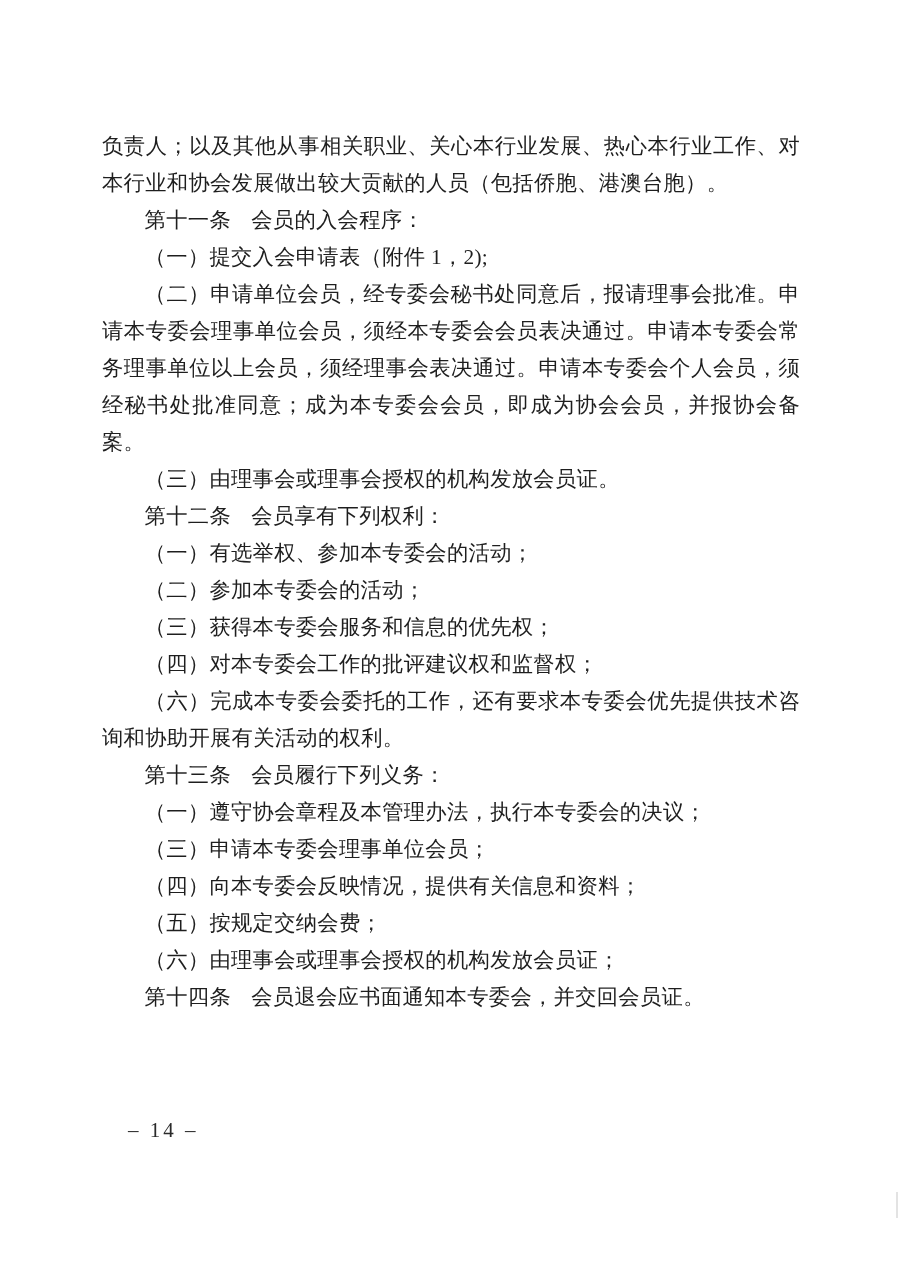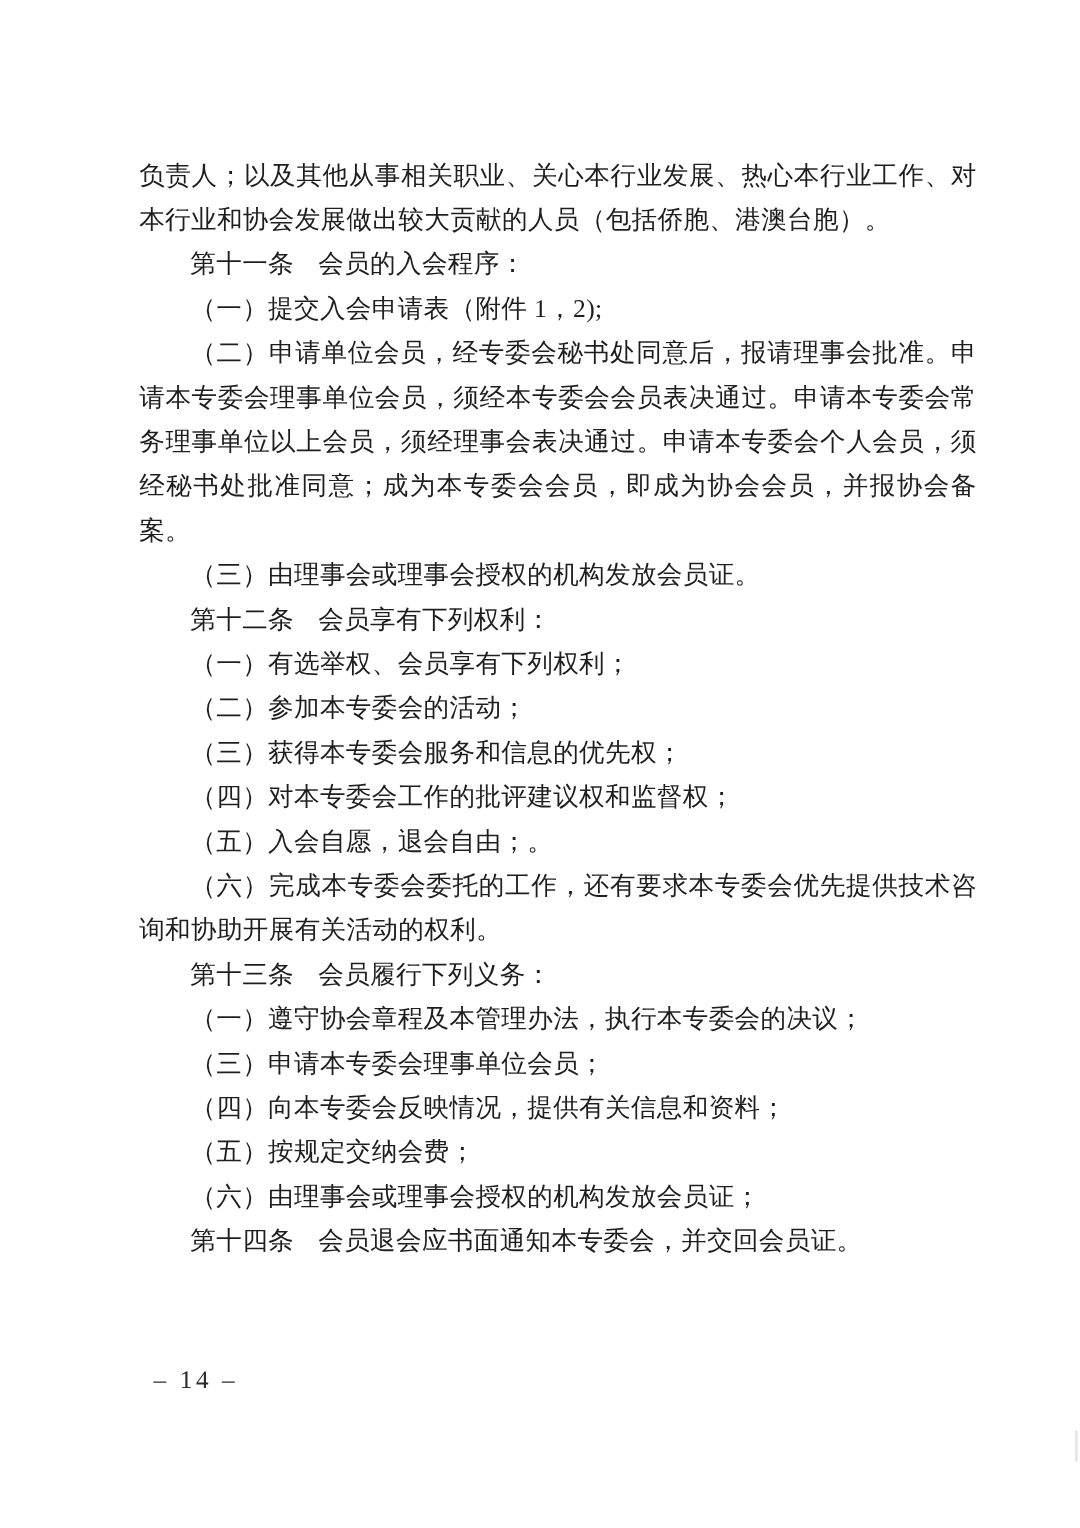--- a/index.html
+++ b/index.html
@@ -10,21 +10,21 @@
     width: 900px;
     height: 1273px;
     background: #ffffff;
     position: relative;
     overflow: hidden;
     font-family: "Liberation Serif", "DejaVu Serif", serif;
     color: #1e1e1e;
   }
   .textblock {
     position: absolute;
-    left: 116px;
+    left: 102px;
     top: 128px;
     width: 698px;
   }
   .textblock p {
     margin: 0;
     font-size: 21.3px;
     line-height: 37px;
     text-align: justify;
     text-justify: inter-ideograph;
     letter-spacing: 0.3px;
@@ -36,21 +36,20 @@
     font-weight: 400;
     margin-right: 0.95em;
   }
   .footer {
     position: absolute;
     left: 128px;
     top: 1118px;
     font-size: 21px;
     letter-spacing: 3px;
     color: #2a2a2a;
-    margin-top: 20px;
   }
   .scan-artifact {
     position: absolute;
     right: 2px;
     top: 1192px;
     width: 2px;
     height: 26px;
     background: #e3e3e3;
   }
 </style>
@@ -62,25 +61,24 @@
   <p>负责人；以及其他从事相关职业、关心本行业发展、热心本行业工作、对本行业和协会发展做出较大贡献的人员（包括侨胞、港澳台胞）。</p>
 
   <p class="indent"><span class="artnum">第十一条</span><span>会员的入会程序：</span></p>
 
   <p class="indent">（一）提交入会申请表（附件 1，2);</p>
   <p class="indent">（二）申请单位会员，经专委会秘书处同意后，报请理事会批准。申请本专委会理事单位会员，须经本专委会会员表决通过。申请本专委会常务理事单位以上会员，须经理事会表决通过。申请本专委会个人会员，须经秘书处批准同意；成为本专委会会员，即成为协会会员，并报协会备案。</p>
   <p class="indent">（三）由理事会或理事会授权的机构发放会员证。</p>
 
   <p class="indent"><span class="artnum">第十二条</span><span>会员享有下列权利：</span></p>
 
-  <p class="indent">（一）有选举权、会员享有下列权利；</p>
+  <p class="indent">（一）有选举权、参加本专委会的活动；</p>
   <p class="indent">（二）参加本专委会的活动；</p>
   <p class="indent">（三）获得本专委会服务和信息的优先权；</p>
   <p class="indent">（四）对本专委会工作的批评建议权和监督权；</p>
-  <p class="indent">（五）入会自愿，退会自由；。</p>
   <p class="indent">（六）完成本专委会委托的工作，还有要求本专委会优先提供技术咨询和协助开展有关活动的权利。</p>
 
   <p class="indent"><span class="artnum">第十三条</span><span>会员履行下列义务：</span></p>
 
   <p class="indent">（一）遵守协会章程及本管理办法，执行本专委会的决议；</p>
   <p class="indent">（三）申请本专委会理事单位会员；</p>
   <p class="indent">（四）向本专委会反映情况，提供有关信息和资料；</p>
   <p class="indent">（五）按规定交纳会费；</p>
   <p class="indent">（六）由理事会或理事会授权的机构发放会员证；</p>
 

